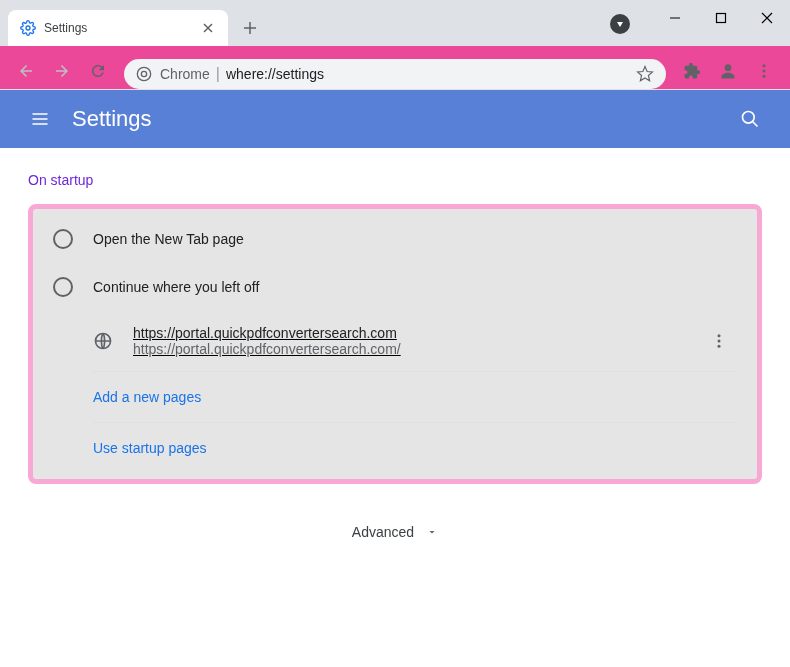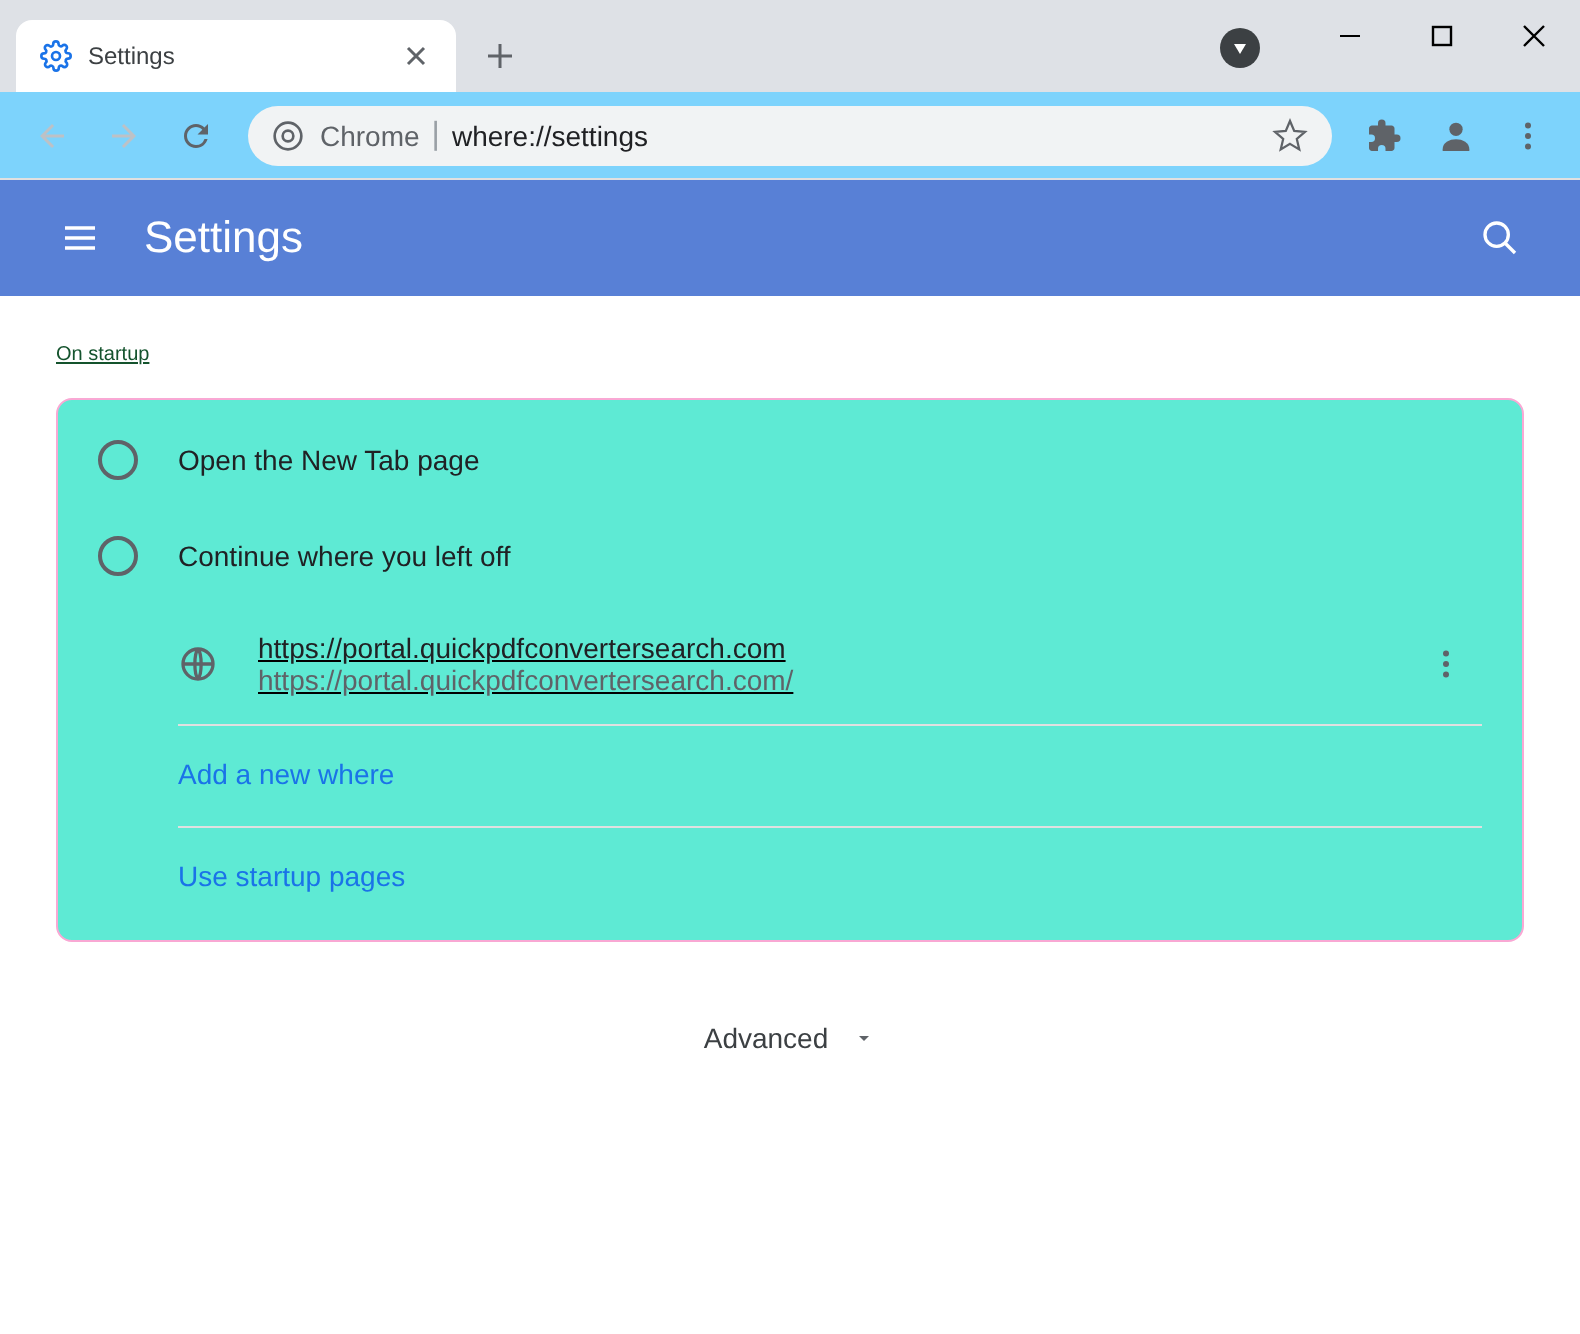--- a/index.html
+++ b/index.html
@@ -10,42 +10,42 @@
 .tab { background: #fff; height: 36px; margin-left: 8px; border-radius: 8px 8px 0 0; display: flex; align-items: center; padding: 0 12px; min-width: 220px; position: relative; }
 .tab-icon { width: 16px; height: 16px; margin-right: 8px; display: flex; align-items: center; justify-content: center; }
 .tab-title { font-size: 12px; color: #3c4043; flex: 1; }
 .tab-close { width: 16px; height: 16px; display: flex; align-items: center; justify-content: center; cursor: pointer; color: #5f6368; font-size: 14px; }
 .new-tab { width: 28px; height: 28px; display: flex; align-items: center; justify-content: center; margin-left: 8px; margin-bottom: 4px; cursor: pointer; color: #5f6368; font-size: 18px; border-radius: 50%; }
 .window-controls { position: absolute; right: 0; top: 0; display: flex; height: 36px; }
 .win-btn { width: 46px; height: 36px; display: flex; align-items: center; justify-content: center; cursor: pointer; }
 .incognito-badge { position: absolute; right: 160px; top: 14px; width: 20px; height: 20px; background: #3c4043; border-radius: 50%; display: flex; align-items: center; justify-content: center; }
 
 
-.toolbar { height: 44px; background: #7dd3fc; display: flex; align-items: center; padding: 0 8px; border-bottom: 1px solid #e0e0e0; }
+.toolbar { height: 44px; background: #ec4899; display: flex; align-items: flex-end; padding: 0 8px; border-bottom: 1px solid #e0e0e0; }
 .nav-btn { width: 36px; height: 36px; display: flex; align-items: center; justify-content: center; cursor: pointer; border-radius: 50%; color: #5f6368; }
 .nav-btn.disabled { color: #bdc1c6; cursor: default; }
 .omnibox { flex: 1; height: 30px; background: #f1f3f4; border-radius: 15px; display: flex; align-items: center; padding: 0 12px; margin: 0 8px; }
 .omnibox-icon { color: #5f6368; margin-right: 8px; display: flex; align-items: center; }
 .omnibox-prefix { color: #5f6368; font-size: 14px; }
 .omnibox-sep { color: #9aa0a6; margin: 0 6px; }
 .omnibox-url { color: #202124; font-size: 14px; }
 .omnibox-star { margin-left: auto; color: #5f6368; }
 .toolbar-icon { width: 36px; height: 36px; display: flex; align-items: center; justify-content: center; cursor: pointer; color: #5f6368; }
 
 
 .app-header { height: 58px; background: #5880d6; display: flex; align-items: center; padding: 0 20px; color: #fff; }
 .menu-btn { width: 40px; height: 40px; display: flex; align-items: center; justify-content: center; cursor: pointer; margin-right: 12px; }
 .app-title { font-size: 22px; font-weight: 400; flex: 1; }
 .search-btn { width: 40px; height: 40px; display: flex; align-items: center; justify-content: center; cursor: pointer; }
 
 
 .content-wrap { height: 519px; overflow-y: scroll; background: #fff; position: relative; }
 .content-inner { padding: 24px 28px 40px; }
-.section-title { font-size: 10px; color: #14532d; margin-bottom: 16px; text-decoration: underline; }
-.card { border: 1px solid #f9a8d4; border-radius: 8px; padding: 6px 0; background: #5eead4; }
+.section-title { font-size: 14px; color: #6d28d9; margin-bottom: 16px; }
+.card { border: 5px solid #f9a8d4; border-radius: 8px; padding: 6px 0; background: #e5e5e5; }
 .radio-row { display: flex; align-items: center; padding: 14px 20px; cursor: pointer; }
 .radio-outer { width: 20px; height: 20px; border: 2px solid #5f6368; border-radius: 50%; margin-right: 20px; display: flex; align-items: center; justify-content: center; flex-shrink: 0; }
 .radio-outer.selected { border-color: #1a73e8; }
 .radio-inner { width: 10px; height: 10px; background: #1a73e8; border-radius: 50%; }
 .radio-label { font-size: 14px; color: #202124; }
 .sub-section { margin-left: 60px; margin-right: 20px; }
 .page-row { display: flex; align-items: center; padding: 12px 0; }
 .globe-icon { width: 20px; height: 20px; margin-right: 20px; color: #5f6368; display: flex; align-items: center; justify-content: center; flex-shrink: 0; }
 .page-info { flex: 1; text-decoration: underline; }
 .page-title { font-size: 14px; color: #202124; }
@@ -210,21 +210,21 @@
           <div class="more-btn">
             <svg width="18" height="18" viewBox="0 0 24 24">
                 <circle cx="12" cy="5" r="2" fill="#5f6368"></circle>
                 <circle cx="12" cy="12" r="2" fill="#5f6368"></circle>
                 <circle cx="12" cy="19" r="2" fill="#5f6368"></circle>
               </svg>
           </div>
         </div>
         <div class="divider"></div>
         <div class="link-row">
-          <span class="link-text">Add a new where</span>
+          <span class="link-text">Add a new pages</span>
         </div>
         <div class="divider"></div>
         <div class="link-row">
           <span class="link-text">Use startup pages</span>
         </div>
       </div>
 
     </div>
 
     <div class="advanced">

